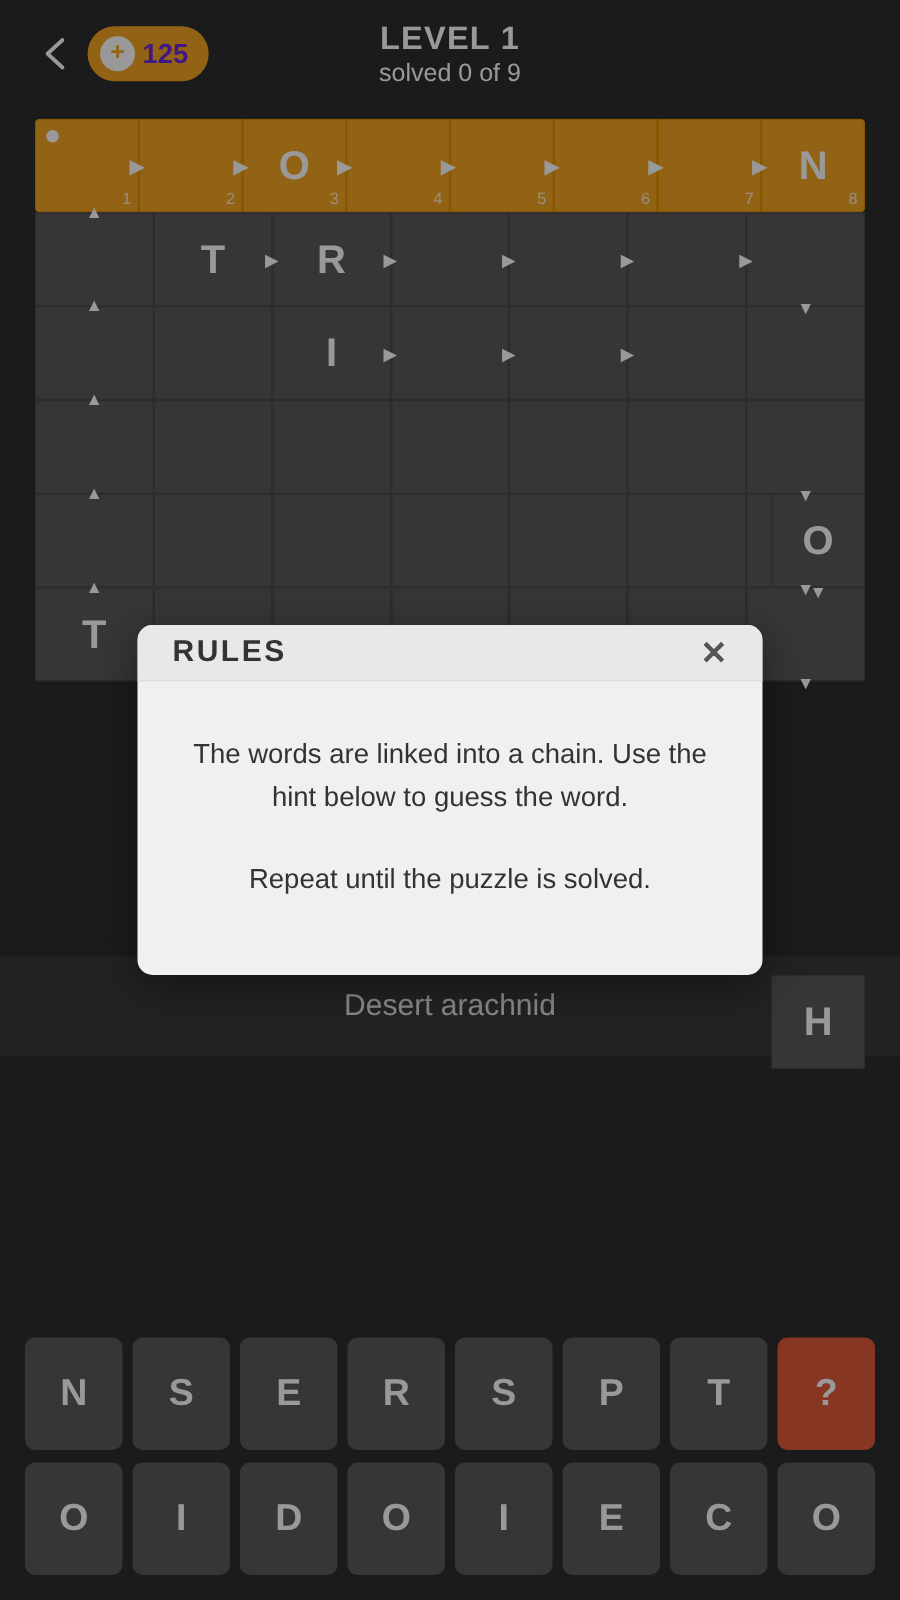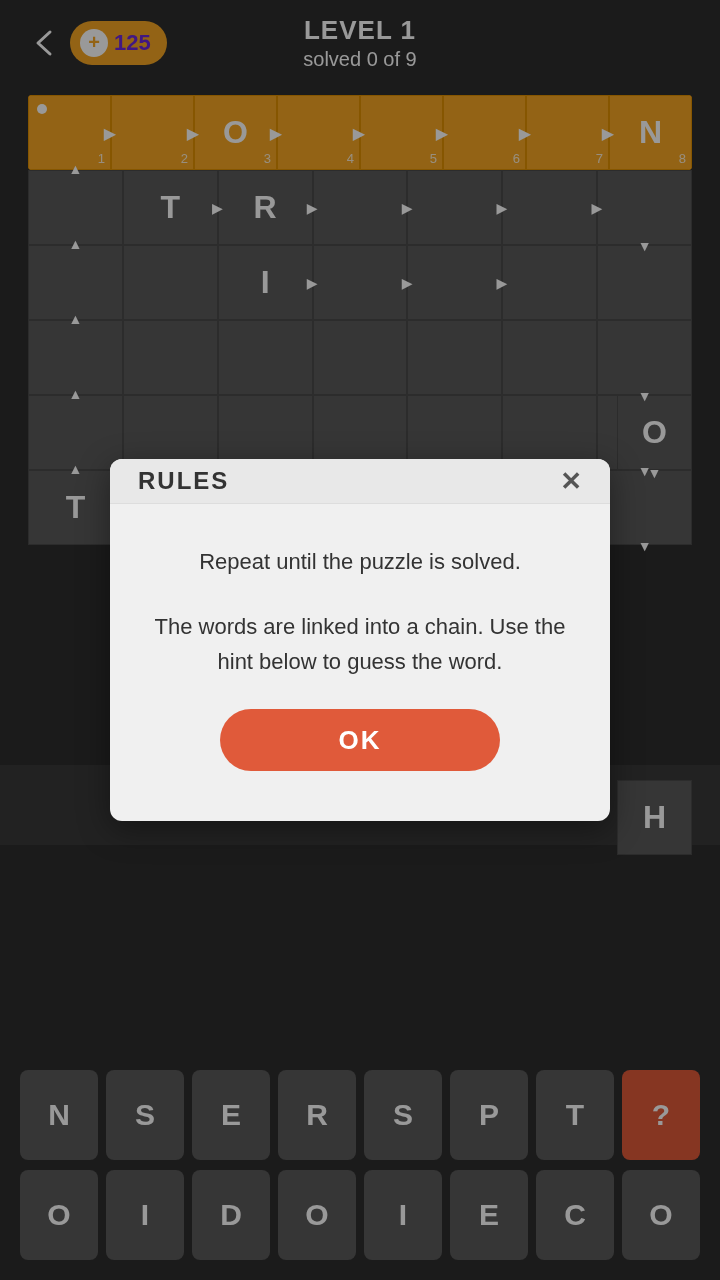--- a/index.html
+++ b/index.html
@@ -497,18 +497,17 @@
   </div>
 </div>
 
 <div class="modal-overlay">
   <div class="modal">
     <div class="modal-header">
       <span class="modal-title">RULES</span>
       <span class="modal-close">✕</span>
     </div>
     <div class="modal-body">
+      <p class="modal-text">The words are linked into a chain. Use the hint below to guess the word.</p>
       <p class="modal-text">Repeat until the puzzle is solved.</p>
-      <p class="modal-text">The words are linked into a chain. Use the hint below to guess the word.</p>
-      <div class="modal-ok">OK</div>
     </div>
   </div>
 </div>
 
 </body></html>

